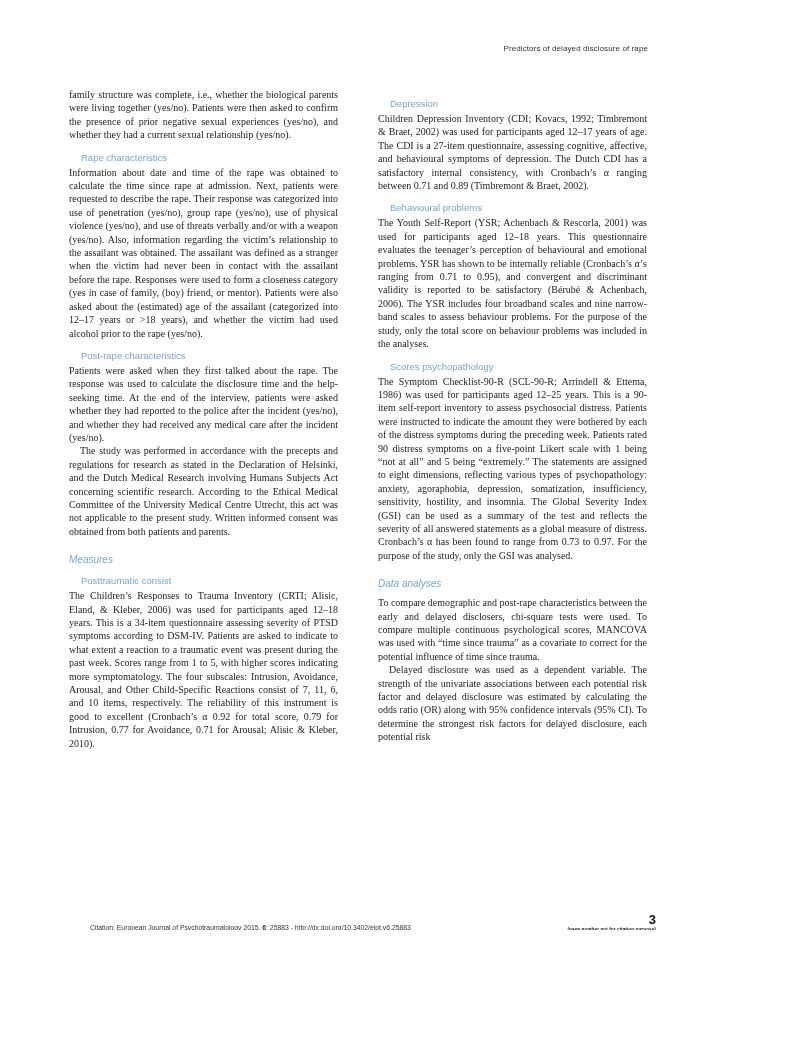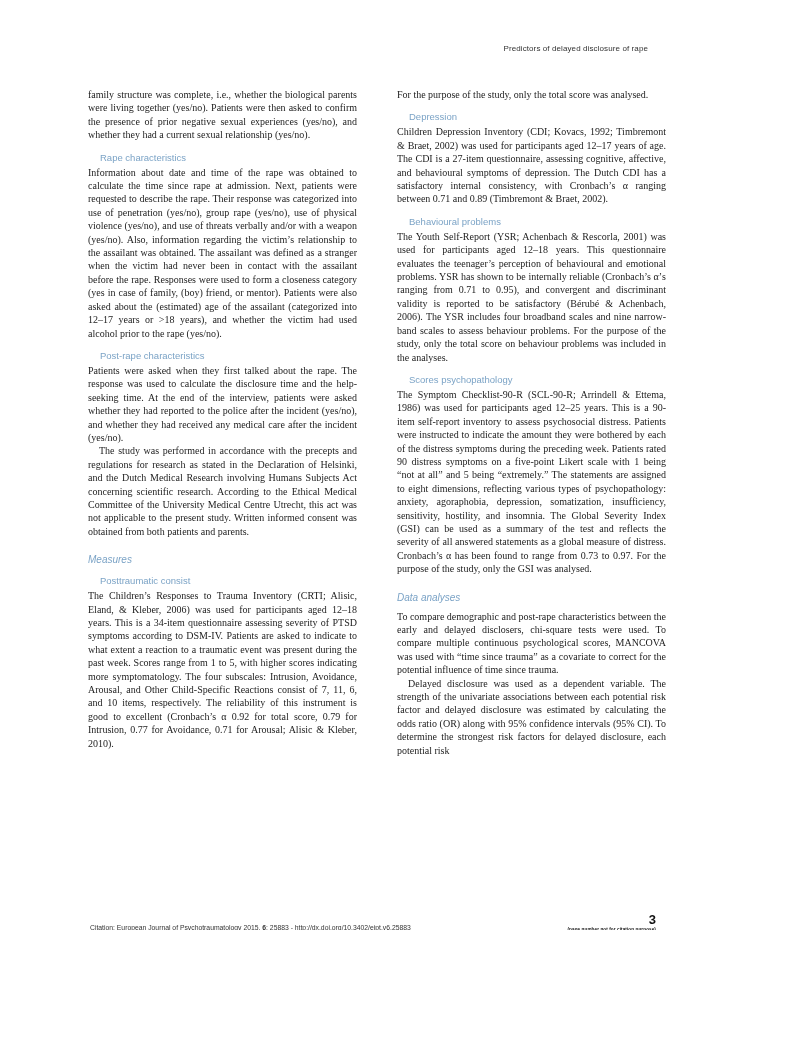--- a/index.html
+++ b/index.html
@@ -7,21 +7,21 @@
   .page {
     position:relative; width:794px; height:930px; background:#ffffff;
     font-family:"Liberation Serif", serif; color:#1c1c1c; overflow:hidden;
   }
   .running-head {
     position:absolute; top:44px; right:146px;
     font-family:"Liberation Sans", sans-serif; font-size:8px; color:#333;
     letter-spacing:0.1px;
   }
   .content {
-    position:absolute; left:88px; top:88px; width:578px;
+    position:absolute; left:69px; top:88px; width:578px;
     display:flex; gap:40px;
   }
   .col { width:277px; }
   .body-p {
     font-size:10px; line-height:13.4px; text-align:justify;
   }
   .body-p.indent { text-indent:11px; }
   .sec-h {
     font-family:"Liberation Sans", sans-serif; font-weight:400;
     color:#7ba3c6; font-size:9.5px; margin-top:10px; margin-bottom:3px;padding-left:12px;
@@ -65,21 +65,20 @@
       <p class="body-p">Information about date and time of the rape was obtained to calculate the time since rape at admission. Next, patients were requested to describe the rape. Their response was categorized into use of penetration (yes/no), group rape (yes/no), use of physical violence (yes/no), and use of threats verbally and/or with a weapon (yes/no). Also, information regarding the victim’s relationship to the assailant was obtained. The assailant was defined as a stranger when the victim had never been in contact with the assailant before the rape. Responses were used to form a closeness category (yes in case of family, (boy) friend, or mentor). Patients were also asked about the (estimated) age of the assailant (categorized into 12–17 years or &gt;18 years), and whether the victim had used alcohol prior to the rape (yes/no).</p>
       <h3 class="sec-h">Post-rape characteristics</h3>
       <p class="body-p">Patients were asked when they first talked about the rape. The response was used to calculate the disclosure time and the help-seeking time. At the end of the interview, patients were asked whether they had reported to the police after the incident (yes/no), and whether they had received any medical care after the incident (yes/no).</p>
       <p class="body-p indent">The study was performed in accordance with the precepts and regulations for research as stated in the Declaration of Helsinki, and the Dutch Medical Research involving Humans Subjects Act concerning scientific research. According to the Ethical Medical Committee of the University Medical Centre Utrecht, this act was not applicable to the present study. Written informed consent was obtained from both patients and parents.</p>
       <h2 class="main-h">Measures</h2>
       <h3 class="sec-h">Posttraumatic consist</h3>
       <p class="body-p">The Children’s Responses to Trauma Inventory (CRTI; Alisic, Eland, &amp; Kleber, 2006) was used for participants aged 12–18 years. This is a 34-item questionnaire assessing severity of PTSD symptoms according to DSM-IV. Patients are asked to indicate to what extent a reaction to a traumatic event was present during the past week. Scores range from 1 to 5, with higher scores indicating more symptomatology. The four subscales: Intrusion, Avoidance, Arousal, and Other Child-Specific Reactions consist of 7, 11, 6, and 10 items, respectively. The reliability of this instrument is good to excellent (Cronbach’s α 0.92 for total score, 0.79 for Intrusion, 0.77 for Avoidance, 0.71 for Arousal; Alisic &amp; Kleber, 2010).</p>
     </div>
 
     <div class="col">
-      <p class="body-p">For the purpose of the study, only the total score was analysed.</p>
       <h3 class="sec-h">Depression</h3>
       <p class="body-p">Children Depression Inventory (CDI; Kovacs, 1992; Timbremont &amp; Braet, 2002) was used for participants aged 12–17 years of age. The CDI is a 27-item questionnaire, assessing cognitive, affective, and behavioural symptoms of depression. The Dutch CDI has a satisfactory internal consistency, with Cronbach’s α ranging between 0.71 and 0.89 (Timbremont &amp; Braet, 2002).</p>
       <h3 class="sec-h">Behavioural problems</h3>
       <p class="body-p">The Youth Self-Report (YSR; Achenbach &amp; Rescorla, 2001) was used for participants aged 12–18 years. This questionnaire evaluates the teenager’s perception of behavioural and emotional problems. YSR has shown to be internally reliable (Cronbach’s α’s ranging from 0.71 to 0.95), and convergent and discriminant validity is reported to be satisfactory (Bérubé &amp; Achenbach, 2006). The YSR includes four broadband scales and nine narrow-band scales to assess behaviour problems. For the purpose of the study, only the total score on behaviour problems was included in the analyses.</p>
       <h3 class="sec-h">Scores psychopathology</h3>
       <p class="body-p">The Symptom Checklist-90-R (SCL-90-R; Arrindell &amp; Ettema, 1986) was used for participants aged 12–25 years. This is a 90-item self-report inventory to assess psychosocial distress. Patients were instructed to indicate the amount they were bothered by each of the distress symptoms during the preceding week. Patients rated 90 distress symptoms on a five-point Likert scale with 1 being “not at all” and 5 being “extremely.” The statements are assigned to eight dimensions, reflecting various types of psychopathology: anxiety, agoraphobia, depression, somatization, insufficiency, sensitivity, hostility, and insomnia. The Global Severity Index (GSI) can be used as a summary of the test and reflects the severity of all answered statements as a global measure of distress. Cronbach’s α has been found to range from 0.73 to 0.97. For the purpose of the study, only the GSI was analysed.</p>
       <h2 class="main-h">Data analyses</h2>
       <p class="body-p">To compare demographic and post-rape characteristics between the early and delayed disclosers, chi-square tests were used. To compare multiple continuous psychological scores, MANCOVA was used with “time since trauma” as a covariate to correct for the potential influence of time since trauma.</p>
       <p class="body-p indent">Delayed disclosure was used as a dependent variable. The strength of the univariate associations between each potential risk factor and delayed disclosure was estimated by calculating the odds ratio (OR) along with 95% confidence intervals (95% CI). To determine the strongest risk factors for delayed disclosure, each potential risk</p>
     </div>

